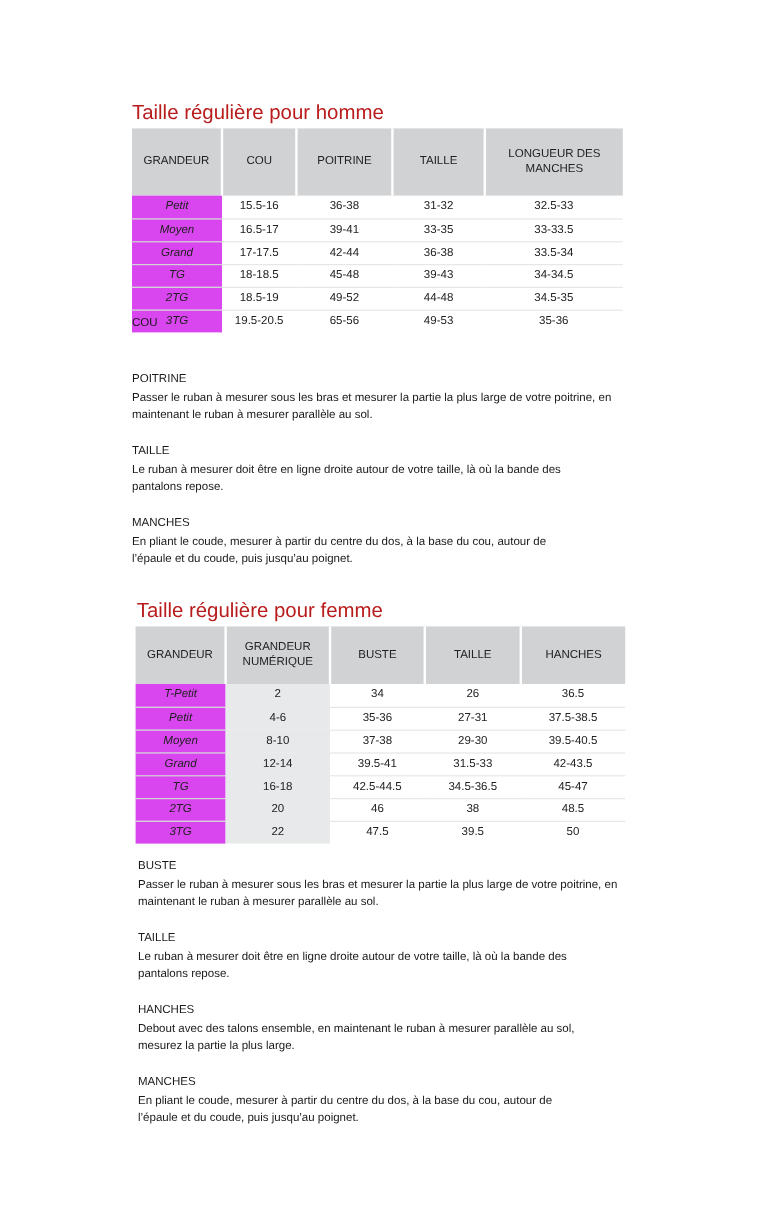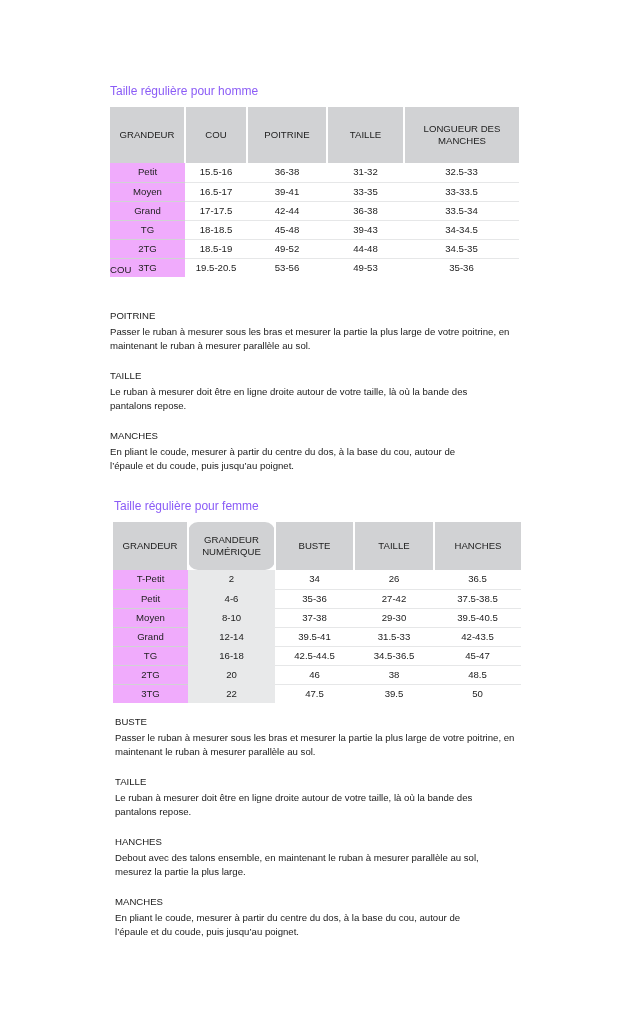--- a/index.html
+++ b/index.html
@@ -1,27 +1,27 @@
 <!DOCTYPE html>
 <html><head>
 <meta charset="utf-8">
 <style>
   html, body { margin: 0; padding: 0; background: #ffffff; }
   body { width: 632px; height: 1024px; position: relative; overflow: hidden;
          font-family: "Liberation Sans", "DejaVu Sans", sans-serif; color: #1a1a1a; }
-  .title { position: absolute; font-size: 12px; color: #8b5cf6; letter-spacing: 0; }
+  .title { position: absolute; font-size: 17px; color: #b91c1c; letter-spacing: 0; }
   table.size { position: absolute; border-collapse: collapse; table-layout: fixed;
                font-size: 9.6px; color: #222; }
   table.size th { background: #d1d2d4; font-weight: normal; text-align: center;
                   vertical-align: middle; line-height: 12px; padding: 0 2px;
                   border-left: 2px solid #ffffff; }
   table.size th:first-child { border-left: none; }
   table.size td { text-align: center; vertical-align: middle; padding: 0; line-height: 12px;
                   border-bottom: 1px solid #e6e7e8; }
-  table.size td.lbl { background: #f0abfc; border-bottom: 1px solid #d1d2d4; }
+  table.size td.lbl { background: #d946ef; border-bottom: 1px solid #d1d2d4; font-style: italic; }
   table.size td.lbl2 { background: #e8e9ea; border-bottom: 1px solid #e8e9ea; }
   table.size tr:last-child td { border-bottom: none; }
   .desc { position: absolute; font-size: 9.6px; line-height: 14px; color: #1a1a1a; }
   .desc .h { display: block; margin-bottom: 2px; }
   .desc .p { display: block; }
 </style>
 </head>
 <body>
 
 <div class="title" style="left:110px; top:84px;">Taille régulière pour homme</div>
@@ -75,21 +75,21 @@
     <tr style="height:19px;">
       <td class="lbl">2TG</td>
       <td>18.5-19</td>
       <td>49-52</td>
       <td>44-48</td>
       <td>34.5-35</td>
     </tr>
     <tr style="height:19px;">
       <td class="lbl">3TG</td>
       <td>19.5-20.5</td>
-      <td>53-56</td>
+      <td>65-56</td>
       <td>49-53</td>
       <td>35-36</td>
     </tr>
   </tbody>
 </table>
 
 <div class="desc" style="left:110px; top:263px; width:420px;">
   <span class="h">COU</span>
 </div>
 <div class="desc" style="left:110px; top:309px; width:400px;">
@@ -111,39 +111,39 @@
   <colgroup>
     <col style="width:75px">
       <col style="width:87px">
       <col style="width:79px">
       <col style="width:80px">
       <col style="width:87px">
   </colgroup>
   <thead>
     <tr style="height:32px;">
       <th>GRANDEUR</th>
-      <th style="padding:12px 10px;border-radius:10px;">GRANDEUR NUMÉRIQUE</th>
+      <th style="padding:12px 10px;">GRANDEUR NUMÉRIQUE</th>
       <th>BUSTE</th>
       <th>TAILLE</th>
       <th>HANCHES</th>
     </tr>
   </thead>
   <tbody>
     <tr style="height:19px;">
       <td class="lbl">T-Petit</td>
       <td class="lbl2">2</td>
       <td>34</td>
       <td>26</td>
       <td>36.5</td>
     </tr>
     <tr style="height:19px;">
       <td class="lbl">Petit</td>
       <td class="lbl2">4-6</td>
       <td>35-36</td>
-      <td>27-42</td>
+      <td>27-31</td>
       <td>37.5-38.5</td>
     </tr>
     <tr style="height:19px;">
       <td class="lbl">Moyen</td>
       <td class="lbl2">8-10</td>
       <td>37-38</td>
       <td>29-30</td>
       <td>39.5-40.5</td>
     </tr>
     <tr style="height:19px;">

